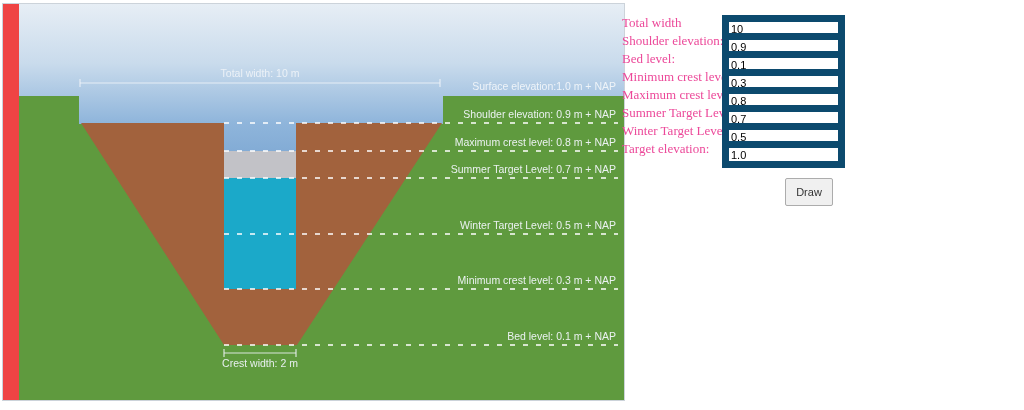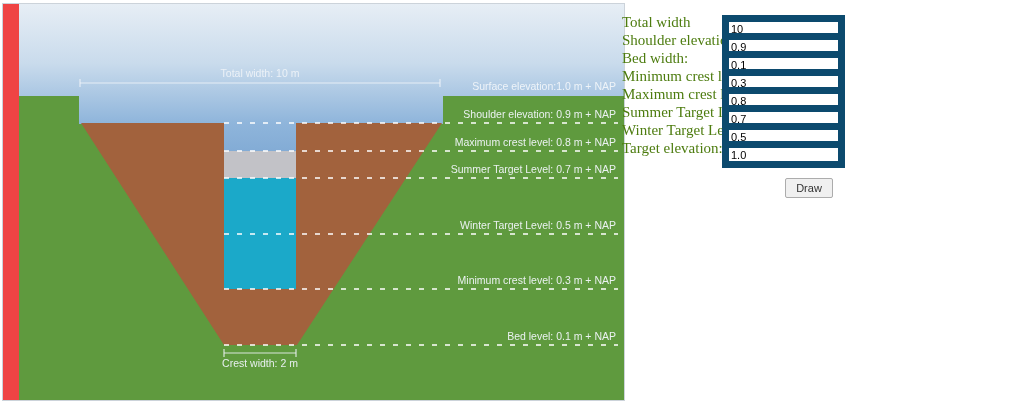--- a/index.html
+++ b/index.html
@@ -20,30 +20,30 @@
   .dim-label {
     font-family:"Liberation Sans", sans-serif;
     font-size:10.5px; fill:#eef3f8; opacity:0.95;
   }
   .dashline { stroke:#ffffff; stroke-opacity:0.75; stroke-width:2; stroke-dasharray:5 8; fill:none; }
   .dimline  { stroke:#eef3f8; stroke-opacity:0.85; stroke-width:1.2; fill:none; }
   
   .controls { position:absolute; left:622px; top:13px; width:230px; }
   .form-row { position:relative; height:18px; }
   .form-row label {
-    font-family:"Liberation Serif", serif; font-size:15px; color:#4d7c0f;
+    font-family:"Liberation Serif", serif; font-size:13px; color:#ec4899;
     line-height:18px; white-space:nowrap;
   }
   .form-row input {
     position:absolute; left:100px; top:2px; width:105px; height:11px;
     font-family:"Liberation Sans", sans-serif; font-size:11px; color:#000;
     padding:1px 2px; border:7px solid #0c4a6e; background:#fff;
   }
   .draw-button {
-    position:absolute; left:785px; top:178px; width:48px; height:20px;
+    position:absolute; left:785px; top:178px; width:48px; height:28px;
     font-family:"Liberation Sans", sans-serif; font-size:11px; color:#333;
     background:#f0f0f0; border:1px solid #acacac; border-radius:2px;
     text-align:center; cursor:pointer;
   }
 </style>
 </head>
 <body>
 
 <div class="stage">
 
@@ -105,21 +105,21 @@
   <div class="controls">
     <div class="form-row">
       <label>Total width</label>
       <input type="text" value="10" style="">
     </div>
     <div class="form-row">
       <label>Shoulder elevation:</label>
       <input type="text" value="0.9" style="">
     </div>
     <div class="form-row">
-      <label>Bed width:</label>
+      <label>Bed level:</label>
       <input type="text" value="0.1" style="">
     </div>
     <div class="form-row">
       <label>Minimum crest level:</label>
       <input type="text" value="0.3" style="">
     </div>
     <div class="form-row">
       <label>Maximum crest level:</label>
       <input type="text" value="0.8" style="">
     </div>

